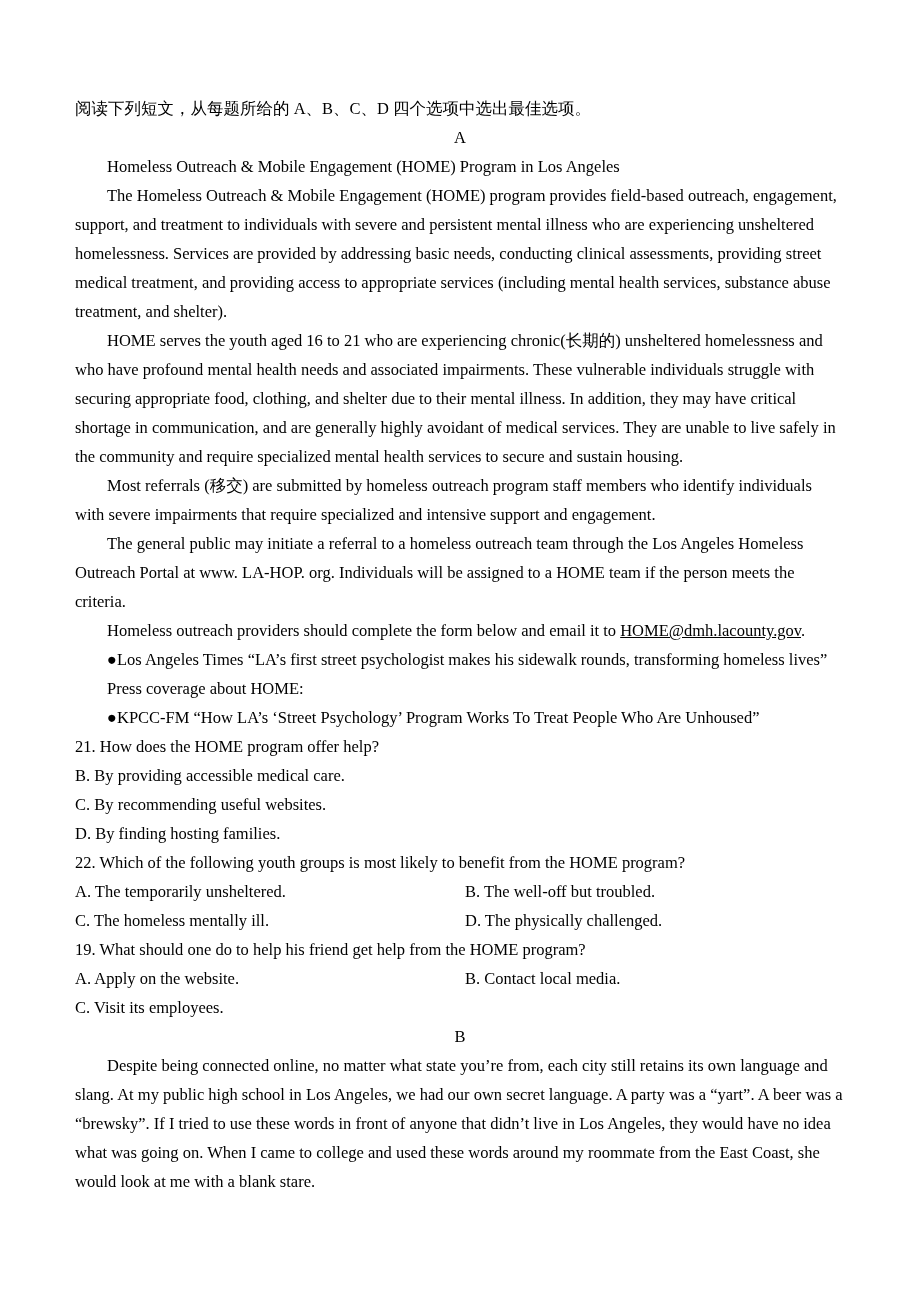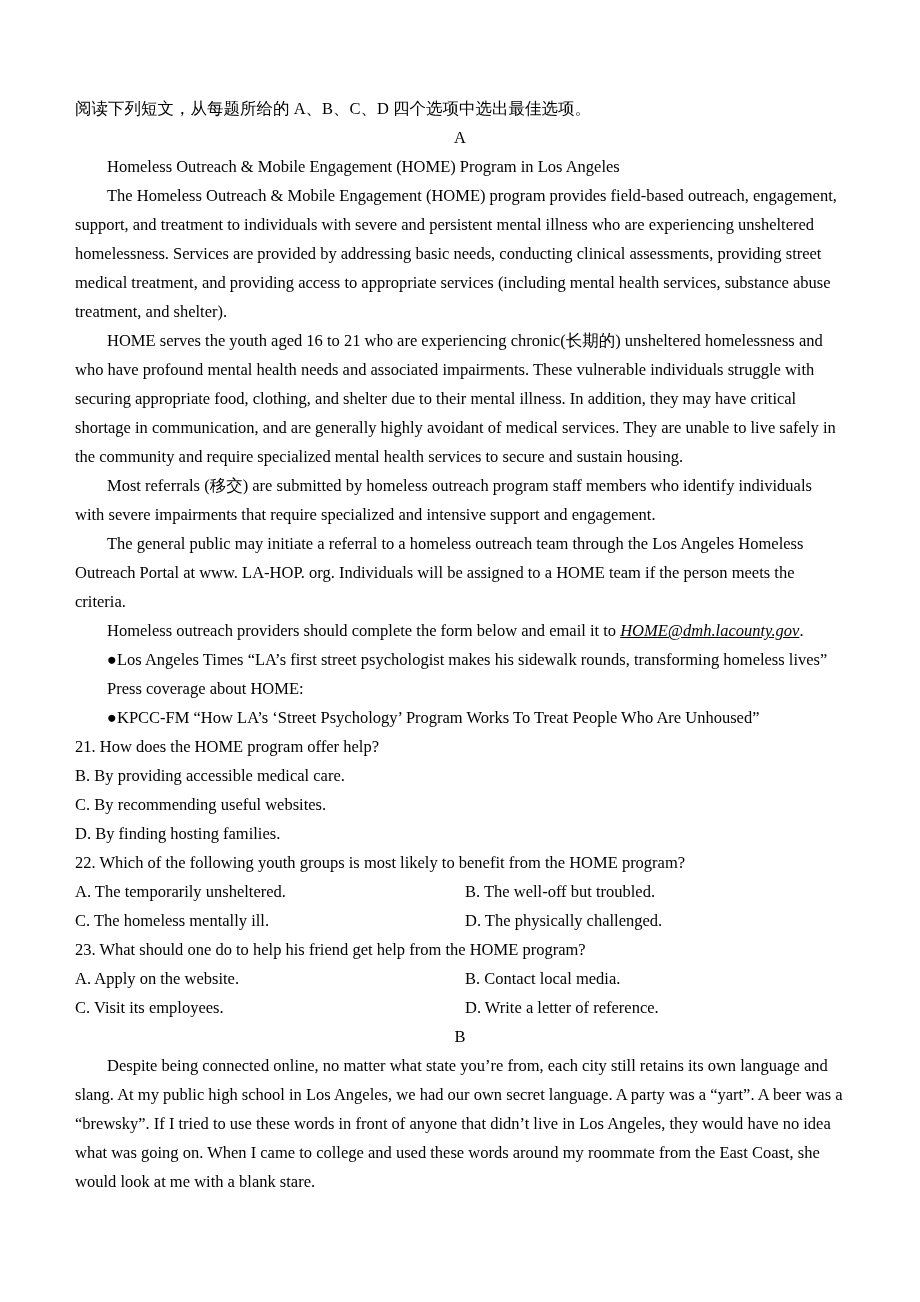--- a/index.html
+++ b/index.html
@@ -27,21 +27,20 @@
     padding: 0;
     line-height: 29px;
     text-align: left;
   }
   .indent { text-indent: 32px; }
   .noindent { text-indent: 0; }
   .center { text-align: center; text-indent: 0; }
   .bold { font-weight: normal; }
   .italic { }
   .email-link {
-    font-style: italic;
     text-decoration: underline;
     color: #000000;
   }
   .opt-grid {
     display: grid;
     grid-template-columns: 390px 1fr;
   }
   .opt-grid p { text-indent: 0; }
   .bullet { font-style: normal; }
 </style>
@@ -78,25 +77,24 @@
   <p class="noindent">D. By finding hosting families.</p>
 
   <p class="noindent">22. Which of the following youth groups is most likely to benefit from the HOME program?</p>
   <div class="opt-grid">
     <p>A. The temporarily unsheltered.</p>
     <p>B. The well-off but troubled.</p>
     <p>C. The homeless mentally ill.</p>
     <p>D. The physically challenged.</p>
   </div>
 
-  <p class="noindent">23. What should one do to help his friend get help from the HOME program?</p>
+  <p class="noindent">19. What should one do to help his friend get help from the HOME program?</p>
   <div class="opt-grid">
     <p>A. Apply on the website.</p>
     <p>B. Contact local media.</p>
     <p>C. Visit its employees.</p>
-    <p>D. Write a letter of reference.</p>
   </div>
 
   <p class="center">B</p>
 
   <p class="indent">Despite being connected online, no matter what state you’re from, each city still retains its own language and slang. At my public high school in Los Angeles, we had our own secret language. A party was a “yart”. A beer was a “brewsky”. If I tried to use these words in front of anyone that didn’t live in Los Angeles, they would have no idea what was going on. When I came to college and used these words around my roommate from the East Coast, she would look at me with a blank stare.</p>
 
 </div>
 
 </body></html>

